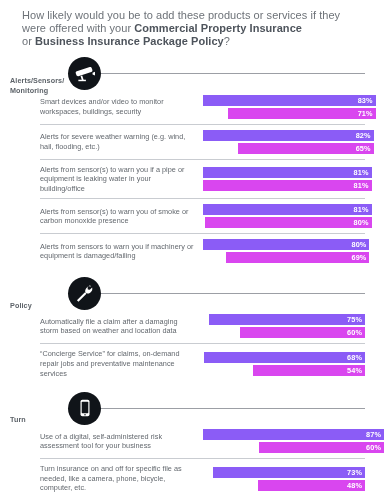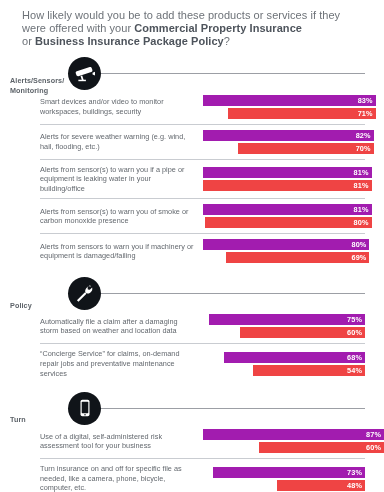--- a/index.html
+++ b/index.html
@@ -106,22 +106,22 @@
     height: 11px;
     display: flex;
     align-items: center;
     justify-content: flex-end;
     padding-right: 3px;
     color: #ffffff;
     font-size: 7.3px;
     font-weight: bold;
     letter-spacing: 0.1px;
   }
-  .bar-green .bar-fill { background: #a21caf; }
-  .bar-blue  .bar-fill { background: #ef4444; }
+  .bar-green .bar-fill { background: #8b5cf6; }
+  .bar-blue  .bar-fill { background: #d946ef; }
 </style>
 </head>
 <body>
 
 <div class="page">
 
   <div class="title">
     <span>How likely would you be to add these products or services if they</span><br>
     <span>were offered with your </span><span class="bold">Commercial Property Insurance</span><br>
     <span>or </span><span class="bold">Business Insurance Package Policy</span><span>?</span>
@@ -154,21 +154,21 @@
               </div>
             </div>
           </div>
           <div class="row">
             <div class="row-label">Alerts for severe weather warning (e.g. wind, hail, flooding, etc.)</div>
             <div class="row-bars">
               <div class="bar bar-green">
                 <div class="bar-fill" style="width: 170.6px;">82%</div>
               </div>
               <div class="bar bar-blue">
-                <div class="bar-fill" style="width: 135.2px;">70%</div>
+                <div class="bar-fill" style="width: 135.2px;">65%</div>
               </div>
             </div>
           </div>
           <div class="row">
             <div class="row-label">Alerts from sensor(s) to warn you if a pipe or equipment is leaking water in your building/office</div>
             <div class="row-bars">
               <div class="bar bar-green">
                 <div class="bar-fill" style="width: 168.5px;">81%</div>
               </div>
               <div class="bar bar-blue">
@@ -219,21 +219,21 @@
               </div>
               <div class="bar bar-blue">
                 <div class="bar-fill" style="width: 124.8px;">60%</div>
               </div>
             </div>
           </div>
           <div class="row">
             <div class="row-label">“Concierge Service” for claims, on-demand repair jobs and preventative maintenance services</div>
             <div class="row-bars">
               <div class="bar bar-green">
-                <div class="bar-fill" style="width: 141px;">68%</div>
+                <div class="bar-fill" style="width: 161px;">68%</div>
               </div>
               <div class="bar bar-blue">
                 <div class="bar-fill" style="width: 112.3px;">54%</div>
               </div>
             </div>
           </div>
         </div>
       </div>
       <div class="section">
         <div class="sec-head">
@@ -259,21 +259,21 @@
               </div>
             </div>
           </div>
           <div class="row">
             <div class="row-label">Turn insurance on and off for specific file as needed, like a camera, phone, bicycle, computer, etc.</div>
             <div class="row-bars">
               <div class="bar bar-green">
                 <div class="bar-fill" style="width: 151.8px;">73%</div>
               </div>
               <div class="bar bar-blue">
-                <div class="bar-fill" style="width: 88px;">48%</div>
+                <div class="bar-fill" style="width: 107px;">48%</div>
               </div>
             </div>
           </div>
         </div>
       </div>
     </div>
 
 </div>
 
 </body></html>

